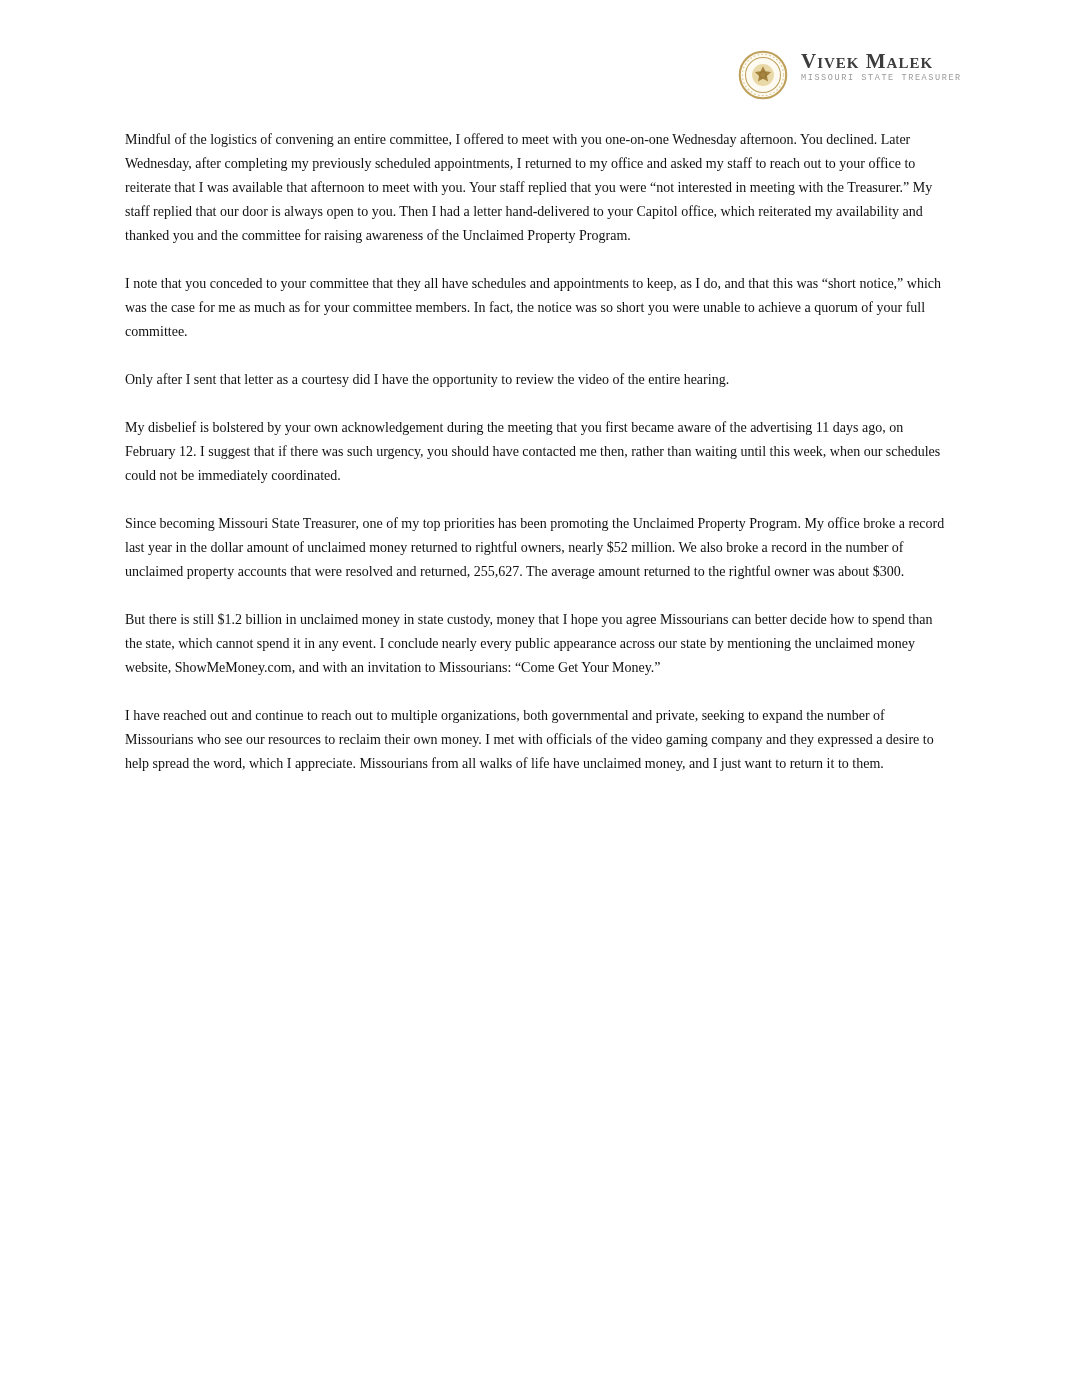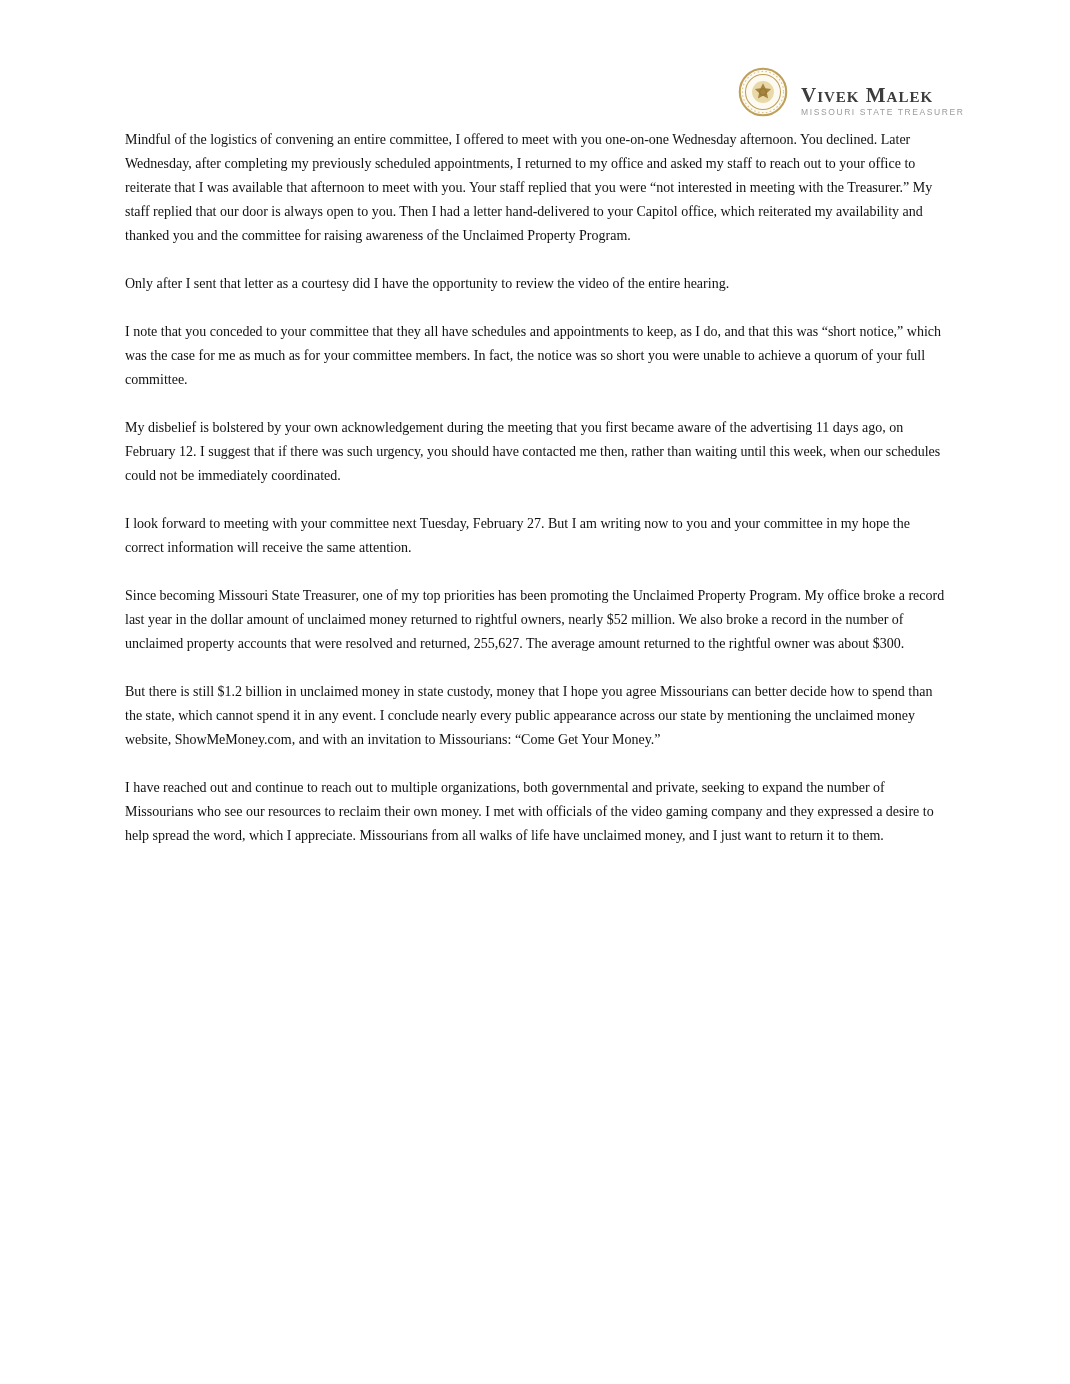--- a/index.html
+++ b/index.html
@@ -14,37 +14,36 @@
     color: #101010;
     overflow: hidden;
   }
 
   
   .letterhead {
     position: absolute;
     top: 50px;
     left: 738px;
     display: flex;
-    align-items: flex-end;
+    align-items: flex-start;
     gap: 13px;
-    margin-top: 17px;
   }
   .seal { width: 50px; height: 50px; flex: 0 0 auto; }
   .letterhead-text { display: flex; flex-direction: column; }
   .treasurer-name {
     font-variant: small-caps;
     font-weight: bold;
     font-size: 21px;
     letter-spacing: 1px;
     color: #3d3d3d;
     line-height: 22px;
     white-space: nowrap;
   }
   .treasurer-title {
-    font-family: Liberation Sans, sans-serif;
+    font-family: Liberation Mono, monospace;
     font-size: 8.5px;
     letter-spacing: 1.6px;
     text-transform: uppercase;
     color: #9a9a9a;
     margin-top: 1px;
     white-space: nowrap;
   }
 
   
   .letter-body {
@@ -76,22 +75,21 @@
       </svg>
     </div>
     <div class="letterhead-text">
       <div class="treasurer-name">Vivek Malek</div>
       <div class="treasurer-title">Missouri State Treasurer</div>
     </div>
   </header>
 
   <main class="letter-body">
     <p>Mindful of the logistics of convening an entire committee, I offered to meet with you one-on-one Wednesday afternoon. You declined. Later Wednesday, after completing my previously scheduled appointments, I returned to my office and asked my staff to reach out to your office to reiterate that I was available that afternoon to meet with you. Your staff replied that you were “not interested in meeting with the Treasurer.”  My staff replied that our door is always open to you. Then I had a letter hand-delivered to your Capitol office, which reiterated my availability and thanked you and the committee for raising awareness of the Unclaimed Property Program.</p>
+    <p>I note that you conceded to your committee that they all have schedules and appointments to keep, as I do, and that this was “short notice,” which was the case for me as much as for your committee members. In fact, the notice was so short you were unable to achieve a quorum of your full committee.</p>
     <p>Only after I sent that letter as a courtesy did I have the opportunity to review the video of the entire hearing.</p>
-    <p>I note that you conceded to your committee that they all have schedules and appointments to keep, as I do, and that this was “short notice,” which was the case for me as much as for your committee members. In fact, the notice was so short you were unable to achieve a quorum of your full committee.</p>
     <p>My disbelief is bolstered by your own acknowledgement during the meeting that you first became aware of the advertising 11 days ago, on February 12. I suggest that if there was such urgency, you should have contacted me then, rather than waiting until this week, when our schedules could not be immediately coordinated.</p>
-    <p>I look forward to meeting with your committee next Tuesday, February 27. But I am writing now to you and your committee in my hope the correct information will receive the same attention.</p>
     <p>Since becoming Missouri State Treasurer, one of my top priorities has been promoting the Unclaimed Property Program. My office broke a record last year in the dollar amount of unclaimed money returned to rightful owners, nearly $52 million. We also broke a record in the number of unclaimed property accounts that were resolved and returned, 255,627. The average amount returned to the rightful owner was about $300.</p>
     <p>But there is still $1.2 billion in unclaimed money in state custody, money that I hope you agree Missourians can better decide how to spend than the state, which cannot spend it in any event. I conclude nearly every public appearance across our state by mentioning the unclaimed money website, ShowMeMoney.com, and with an invitation to Missourians: “Come Get Your Money.”</p>
     <p>I have reached out and continue to reach out to multiple organizations, both governmental and private, seeking to expand the number of Missourians who see our resources to reclaim their own money. I met with officials of the video gaming company and they expressed a desire to help spread the word, which I appreciate. Missourians from all walks of life have unclaimed money, and I just want to return it to them.</p>
   </main>
 
 </div>
 
 </body></html>

